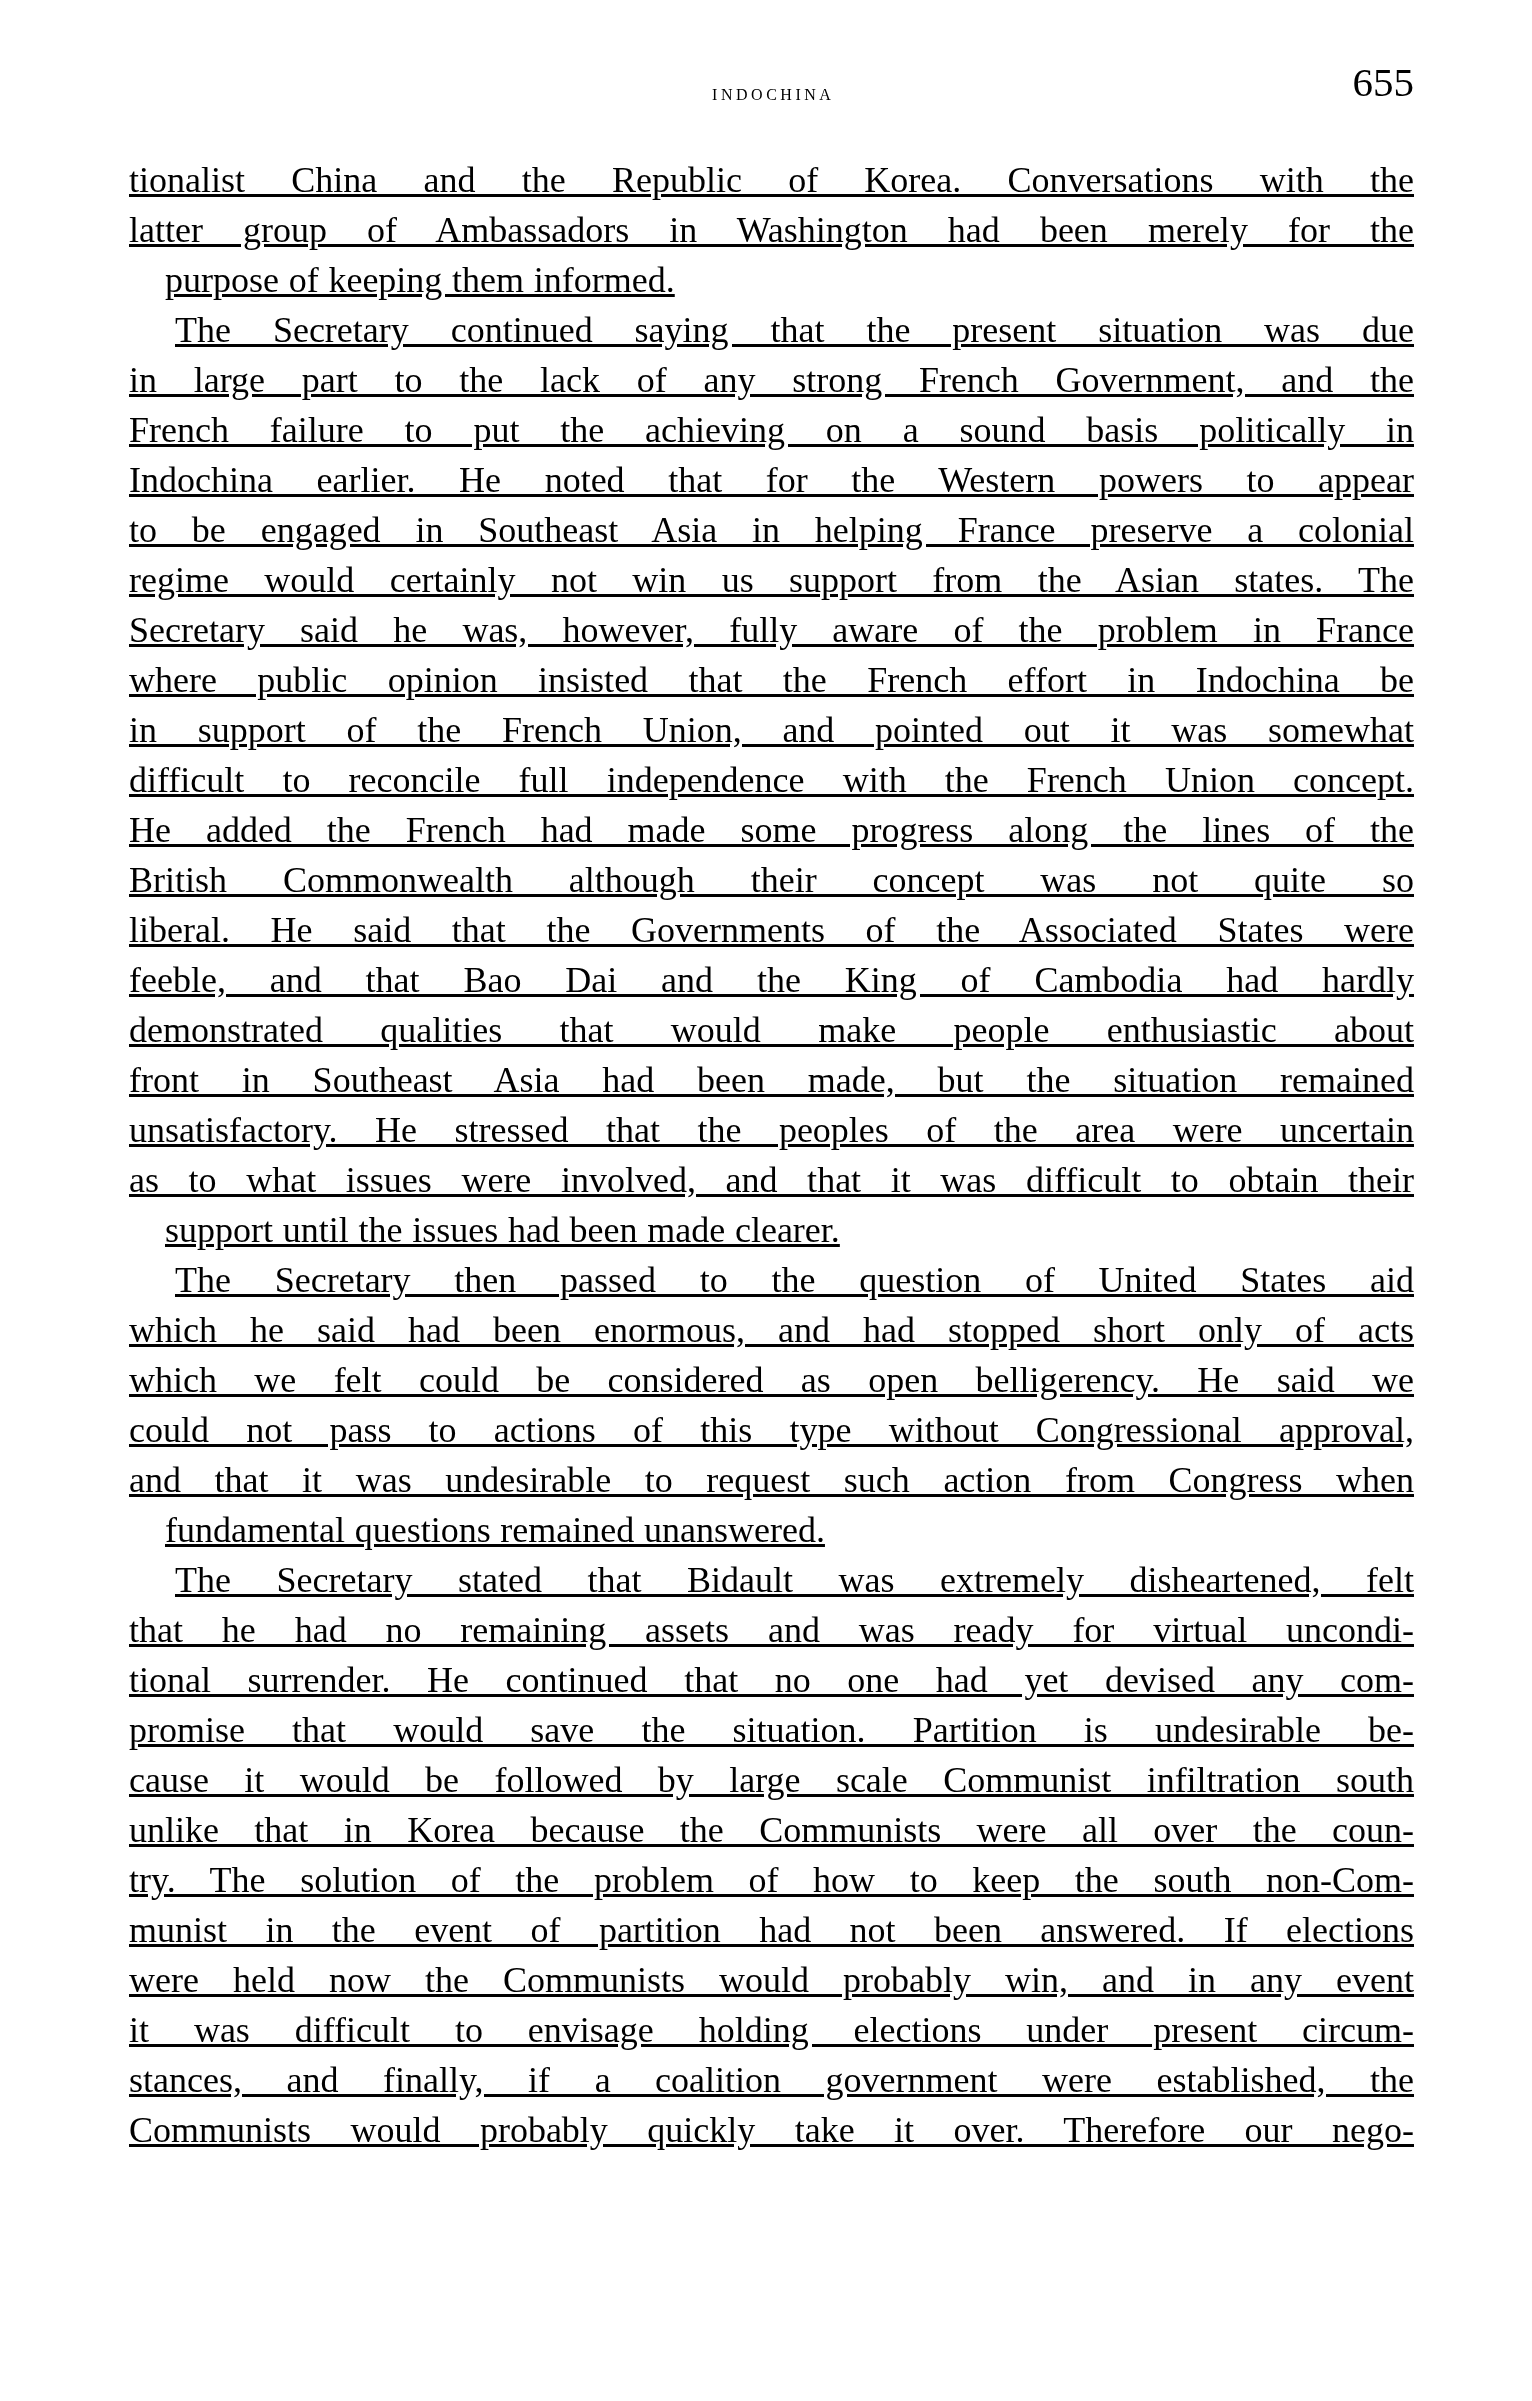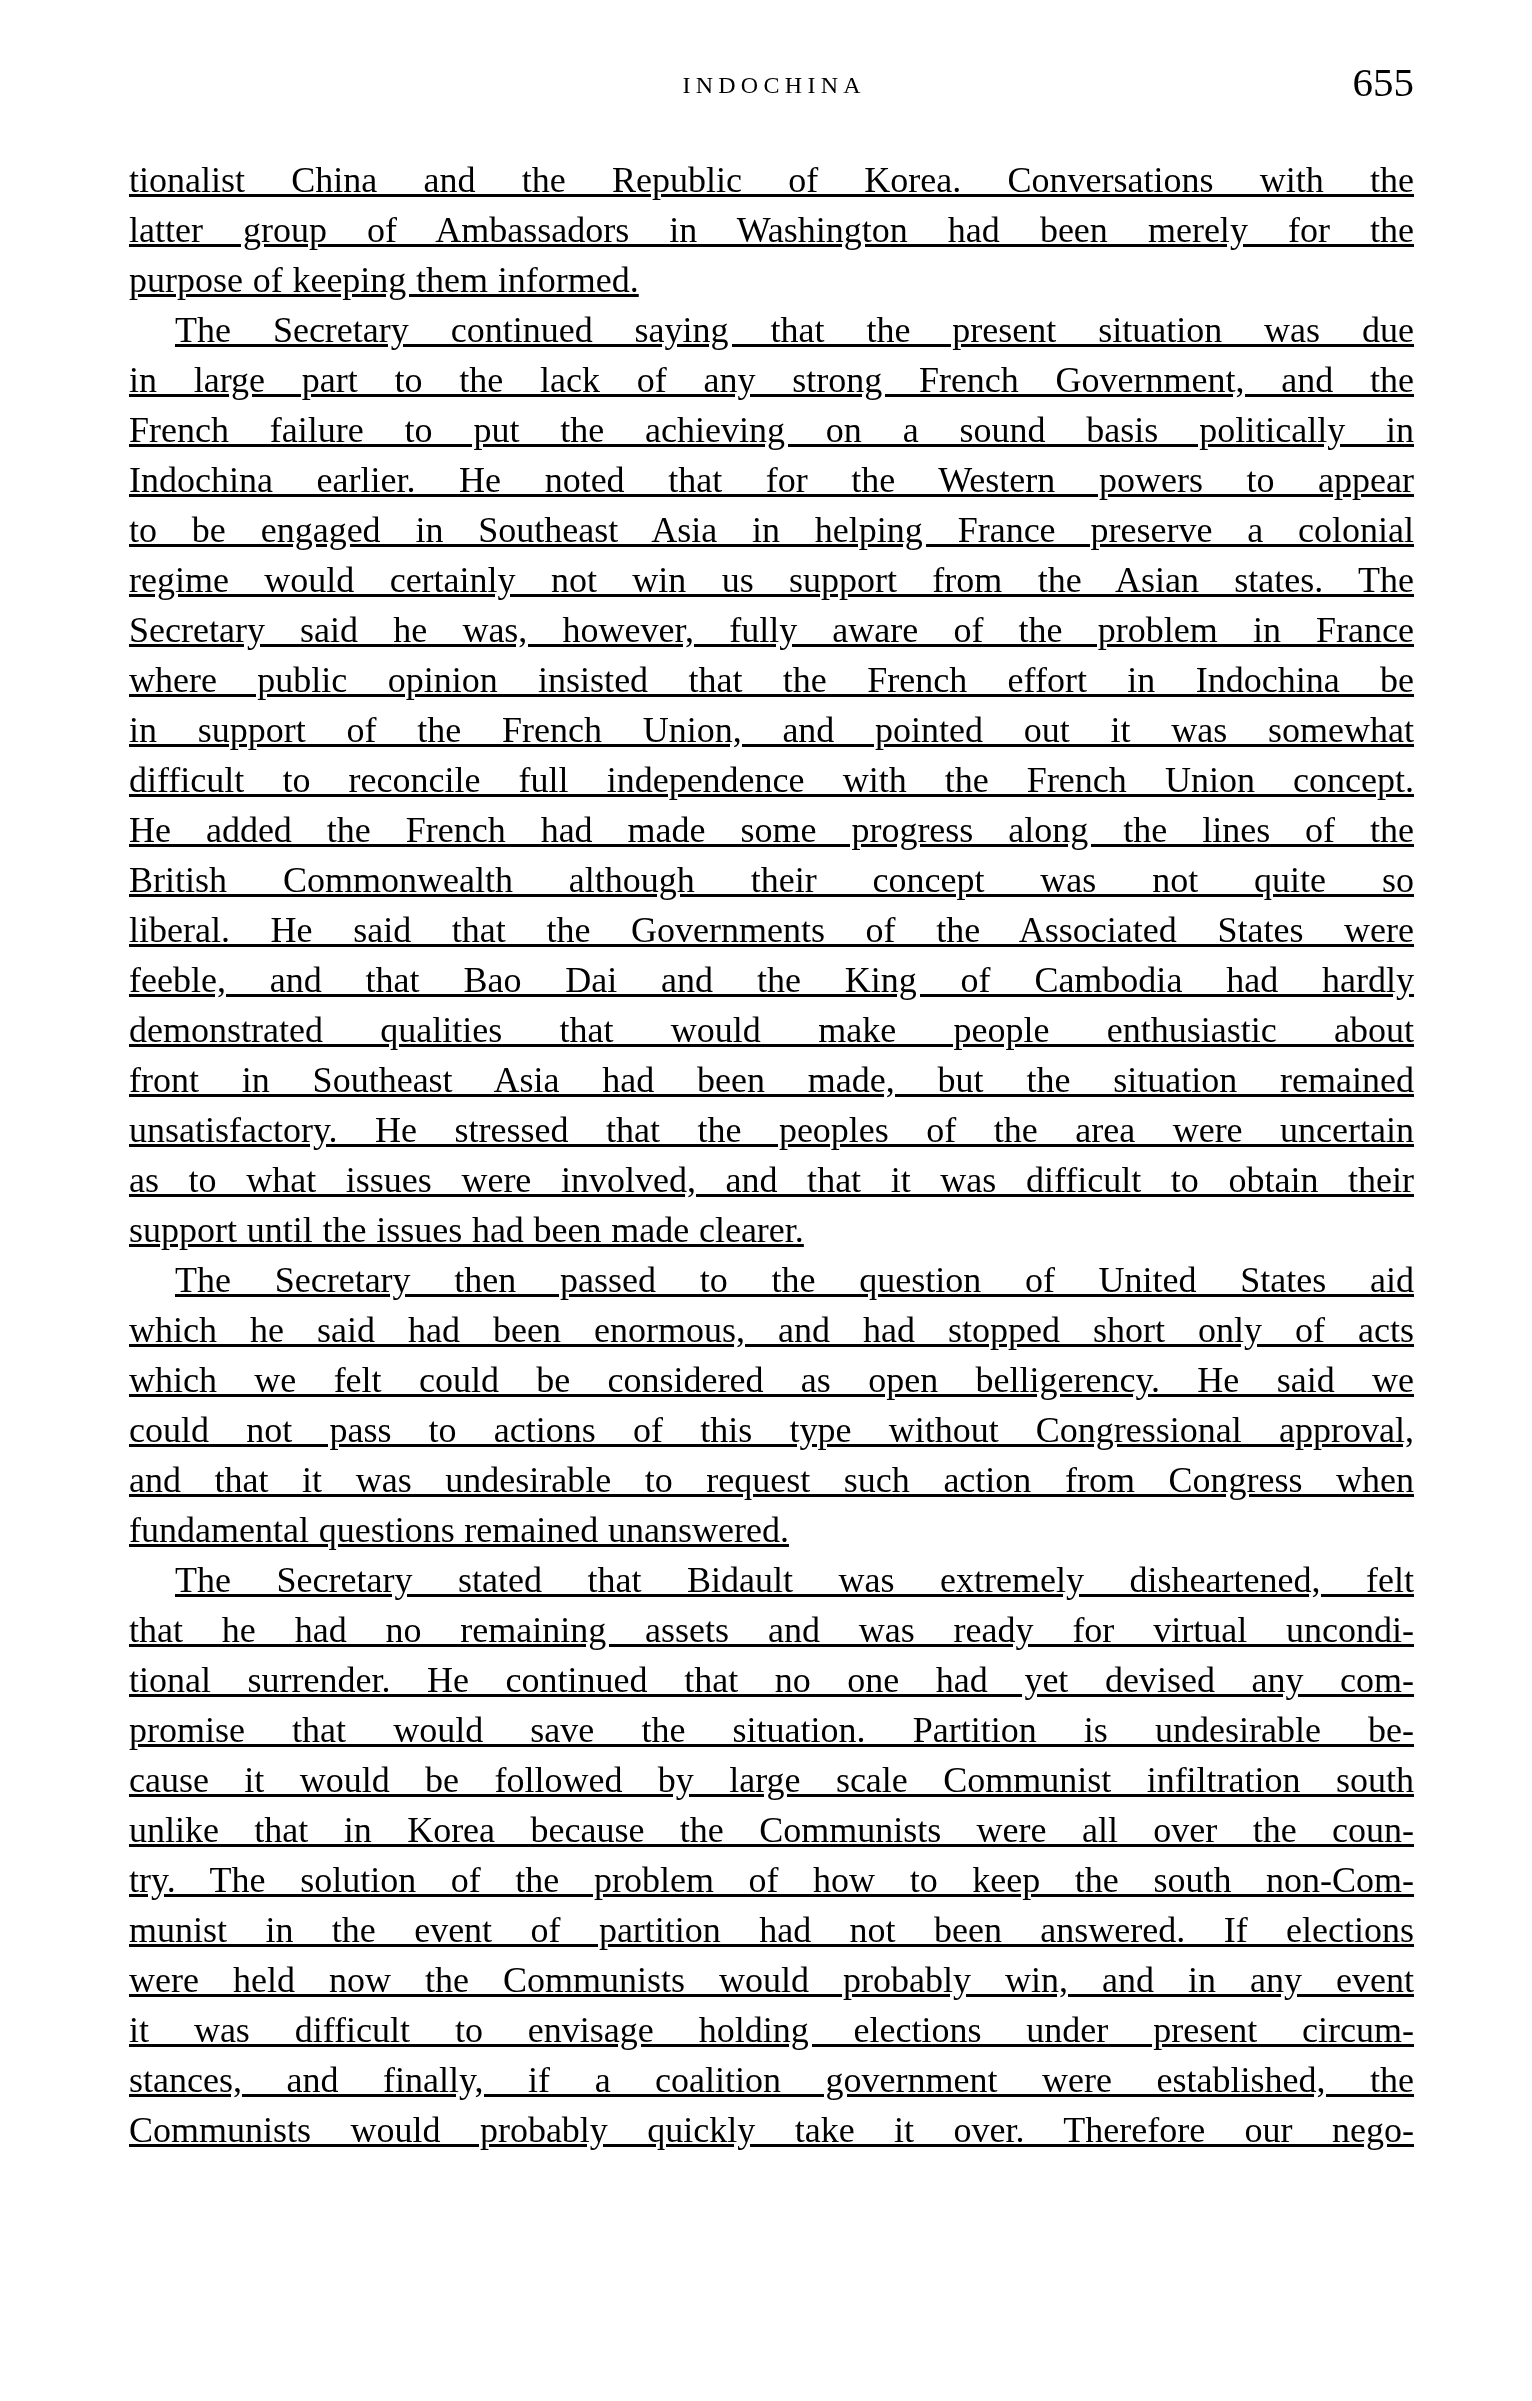--- a/index.html
+++ b/index.html
@@ -18,25 +18,25 @@
   }
   .page-header {
     position: absolute;
     top: 0;
     left: 129px;
     width: 1285px;
     height: 146px;
   }
   .running-head {
     position: absolute;
-    top: 72px;
+    top: 86px;
     left: 0;
     width: 100%;
     text-align: center;
-    font-size: 24px;
+    font-size: 16px;
     letter-spacing: 0.22em;
     text-indent: 0.22em; 
     white-space: nowrap;
   }
   .page-number {
     position: absolute;
     top: 62px;
     right: 0;
     font-size: 41px;
     line-height: 1;
@@ -54,20 +54,21 @@
     overflow: hidden;
     text-align: justify;
     text-align-last: justify;
     word-spacing: 0.02em;
     text-decoration: underline;
   }
   
   .line.pe {
     text-align: right;
     text-align-last: left;
+    margin-left: 36px;
   }
   
   .line.in {
     text-indent: 46px;
   }
 </style>
 </head>
 <body>
 
 <div class="page">

